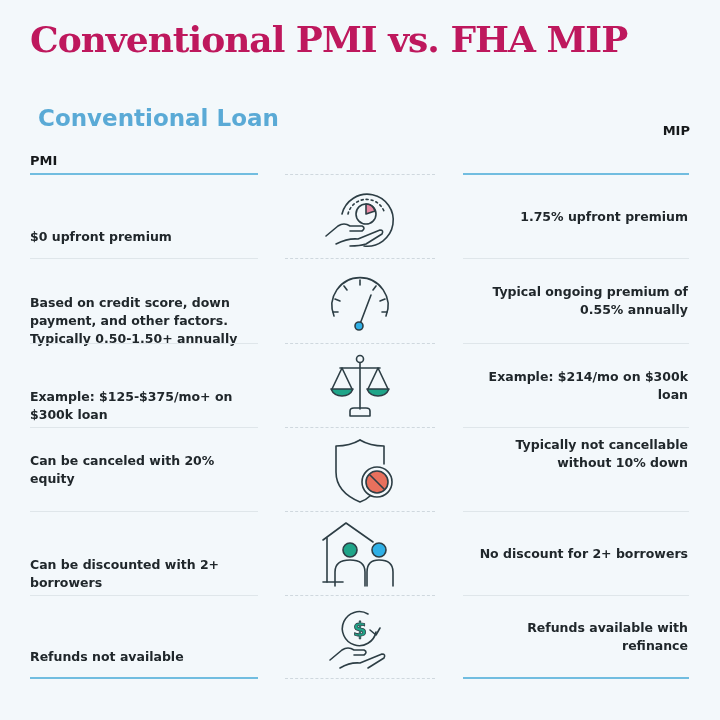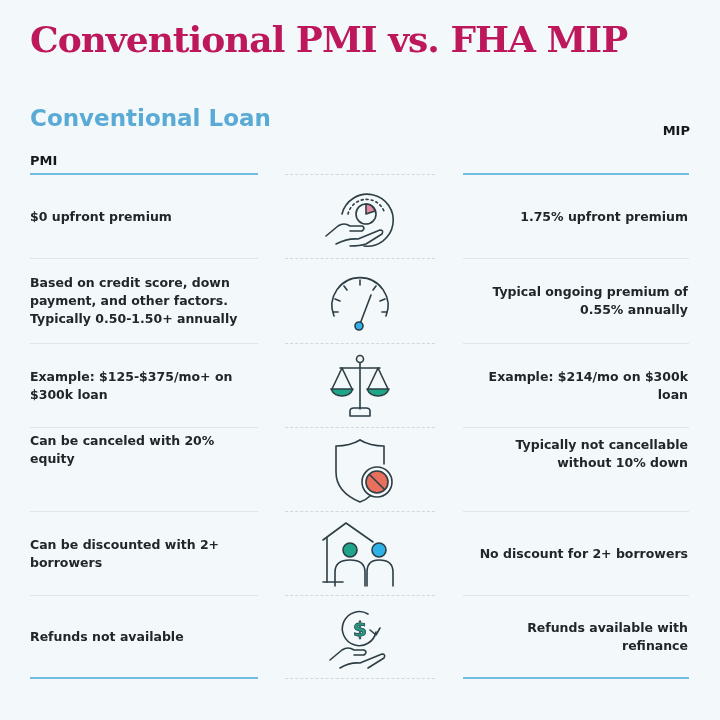--- a/index.html
+++ b/index.html
@@ -13,36 +13,36 @@
     .title {
       position: absolute; left: 30px; top: 18px;
       font-family: "DejaVu Serif", serif;
       font-weight: bold; font-size: 36px; letter-spacing: -1px;
       color: #be185d;
     }
     .col-head { position: absolute; top: 103px; }
     .col-head.left { left: 30px; text-align: left; }
     .col-head.right { right: 30px; text-align: right; }
     .col-head .loan {
-      font-weight: bold; font-size: 23px; color: #5aaad6; line-height: 30px;
+      font-weight: bold; font-size: 23px; color: #5aaad6; line-height: 30px; margin-left: 8px;
     }
     .col-head .abbr {
       font-weight: bold; font-size: 13px; color: #16191b; margin-top: 20px;
     }
     .hline { position: absolute; height: 2px; }
     .hline.accent { background: #71bde0; }
     .hline.gray { background: #dfe6ea; height: 1px; }
     .hline.dash {
       height: 0; border-top: 1px dashed #cfd8de;
     }
     .cell {
       position: absolute; font-weight: bold; font-size: 12.5px; line-height: 18px;
       color: #20272b; display: flex; align-items: center;
     }
-    .cell.left { left: 30px; width: 230px; justify-content: flex-start; text-align: left; }
+    .cell.left { left: 30px; width: 230px; justify-content: flex-start; text-align: left; margin-top: 20px; }
     .cell.right { right: 32px; width: 230px; justify-content: flex-end; text-align: right; }
     .icon { position: absolute; left: 310px; width: 100px; display: flex; justify-content: center; align-items: center; }
     .icon svg { display: block; }
   </style>
 </head>
 <body>
 
 <div class="title">Conventional PMI vs. FHA MIP</div>
 
 <div class="col-head left">

